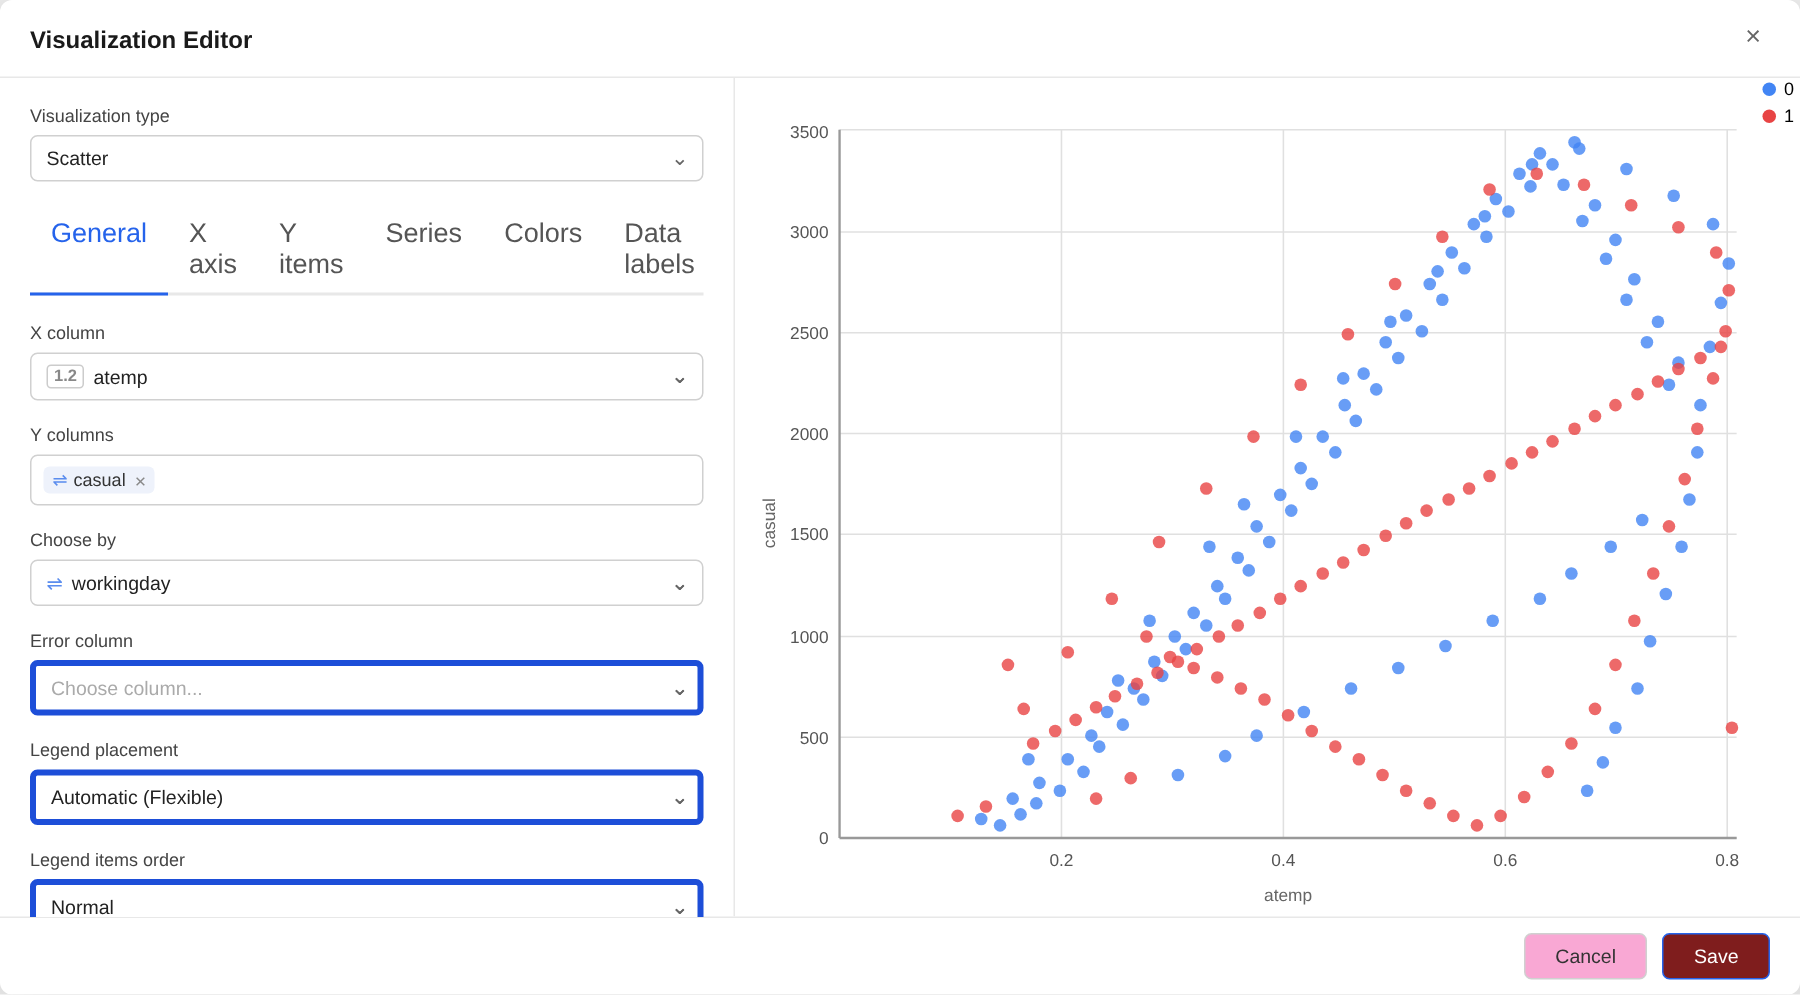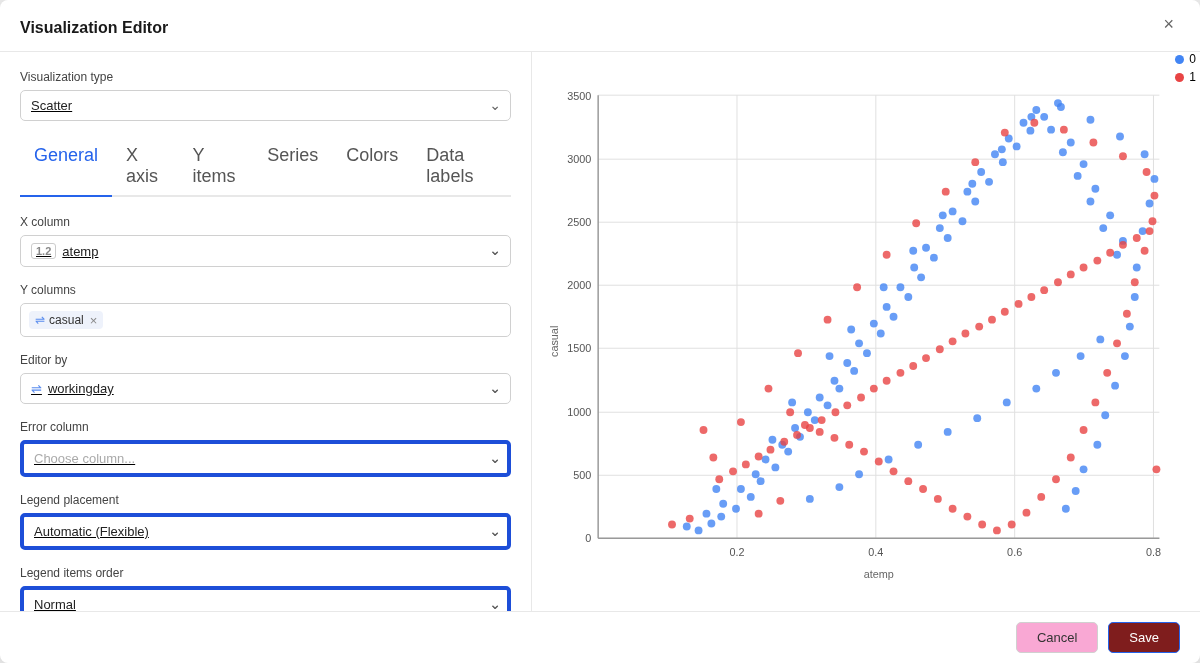--- a/index.html
+++ b/index.html
@@ -43,21 +43,21 @@
       color: #666;
       padding: 2px 6px;
       border-radius: 4px;
     }
     .modal-body {
       display: flex;
       flex: 1;
       overflow: hidden;
     }
     .left-panel {
-      width: 532px;
+      width: 490px;
       flex-shrink: 0;
       padding: 18px 20px;
       border-right: 1px solid #e8e8e8;
       overflow-y: auto;
     }
     .right-panel {
       flex: 1;
       padding: 12px 16px 12px 12px;
       display: flex;
       flex-direction: column;
@@ -81,21 +81,20 @@
       color: #222;
       background: #fff;
       appearance: none;
       cursor: pointer;
       display: flex;
       align-items: center;
       position: relative;
     }
     .select-wrapper {
       position: relative;
-      text-decoration: underline;
     }
     .select-wrapper::after {
       content: '⌄';
       position: absolute;
       right: 10px;
       top: 50%;
       transform: translateY(-55%);
       color: #666;
       pointer-events: none;
       font-size: 14px;
@@ -285,21 +284,21 @@
         <div class="tag-input">
           <div class="tag">
             <span class="tag-icon">⇌</span>
             <span>casual</span>
             <span class="tag-remove">×</span>
           </div>
         </div>
       </div>
 
       <div class="field-group">
-        <div class="field-label">Editor by</div>
+        <div class="field-label">Choose by</div>
         <div class="select-wrapper">
           <div class="x-col-row select-box" style="position:relative; display:flex;">
             <span class="tag-icon" style="font-size:13px;">⇌</span>
             <span>workingday</span>
           </div>
           <span style="position:absolute;right:10px;top:50%;transform:translateY(-55%);color:#666;pointer-events:none;font-size:14px;">⌄</span>
         </div>
       </div>
 
       <div class="field-group">

